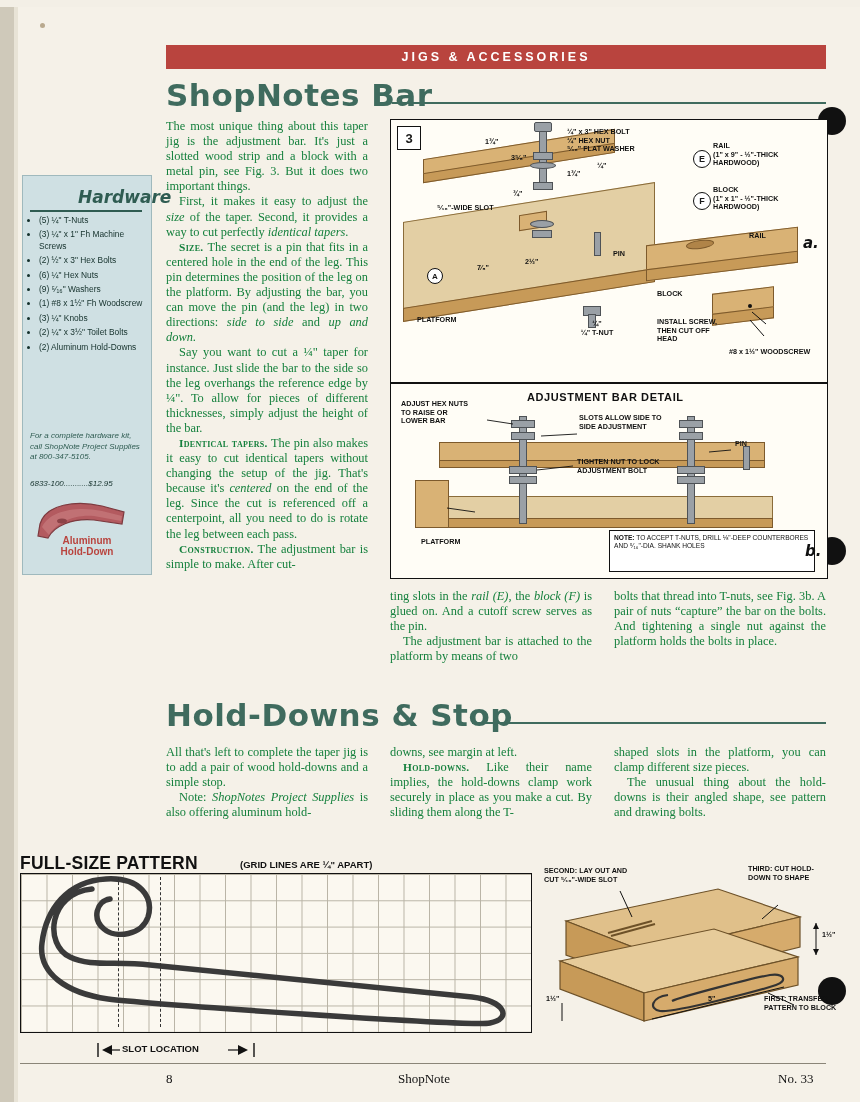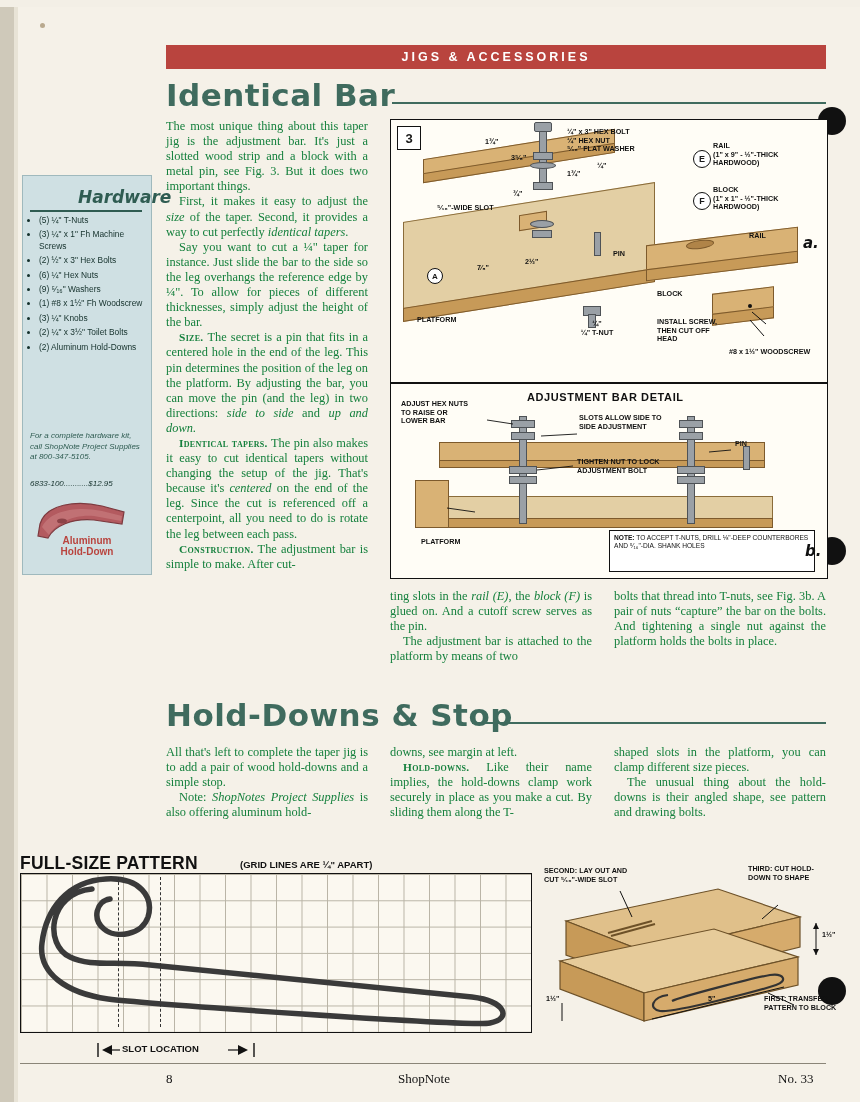--- a/index.html
+++ b/index.html
@@ -160,21 +160,21 @@
 
   <div class="bdot" style="left:818px;top:100px;"></div>
   <div class="bdot" style="left:818px;top:530px;"></div>
   <div class="bdot" style="left:818px;top:970px;"></div>
   <div style="position:absolute;left:40px;top:16px;width:5px;height:5px;border-radius:50%;background:#b9a98e;"></div>
 
   <div class="banner-deco-l"></div>
   <div class="banner-deco-r"></div>
   <div class="banner">JIGS &amp; ACCESSORIES</div>
 
-  <h1 class="title" style="left:166px;top:70px;">Identical Bar</h1>
+  <h1 class="title" style="left:166px;top:70px;">ShopNotes Bar</h1>
   <div class="title-rule" style="left:392px;top:95px;width:434px;"></div>
 
   <div class="hardware-box"></div>
   <div class="hardware-title">Hardware</div>
   <div class="hw-rule"></div>
   <div class="hw-list">
     <ul>
       <li>(5) ¼" T-Nuts</li>
       <li>(3) ¼" x 1" Fh Machine Screws</li>
       <li>(2) ½" x 3" Hex Bolts</li>
@@ -199,22 +199,22 @@
     </svg>
   </div>
   <div class="hw-caption">
     <div>Aluminum</div>
     <div>Hold-Down</div>
   </div>
 
   <div class="col" style="left:166px;top:112px;width:202px;">
     <p class="first">The most unique thing about this taper jig is the adjustment bar. It's just a slotted wood strip and a block with a metal pin, see Fig. 3. But it does two important things.</p>
     <p>First, it makes it easy to adjust the <i>size</i> of the taper. Second, it provides a way to cut perfectly <i>identical tapers</i>.</p>
+    <p><span class="sc">Size.</span> The secret is a pin that fits in a centered hole in the end of the leg. This pin determines the position of the leg on the platform. By adjusting the bar, you can move the pin (and the leg) in two directions: <i>side to side</i> and <i>up and down</i>.</p>
     <p>Say you want to cut a ¼" taper for instance. Just slide the bar to the side so the leg overhangs the reference edge by ¼". To allow for pieces of different thicknesses, simply adjust the height of the bar.</p>
-    <p><span class="sc">Size.</span> The secret is a pin that fits in a centered hole in the end of the leg. This pin determines the position of the leg on the platform. By adjusting the bar, you can move the pin (and the leg) in two directions: <i>side to side</i> and <i>up and down</i>.</p>
     <p><span class="sc">Identical tapers.</span> The pin also makes it easy to cut identical tapers without changing the setup of the jig. That's because it's <i>centered</i> on the end of the leg. Since the cut is referenced off a centerpoint, all you need to do is rotate the leg between each pass.</p>
     <p><span class="sc">Construction.</span> The adjustment bar is simple to make. After cut-</p>
   </div>
 
   <div class="fig" style="left:390px;top:112px;width:436px;height:262px;">
 
     <div class="plat" style="left:12px;top:82px;width:250px;height:96px;transform:skewY(-9deg);"></div>
     <div class="wood2" style="left:12px;top:168px;width:250px;height:12px;transform:skewY(-9deg);"></div>
 
     <div class="wood" style="left:32px;top:24px;width:190px;height:16px;transform:skewY(-9deg);"></div>

